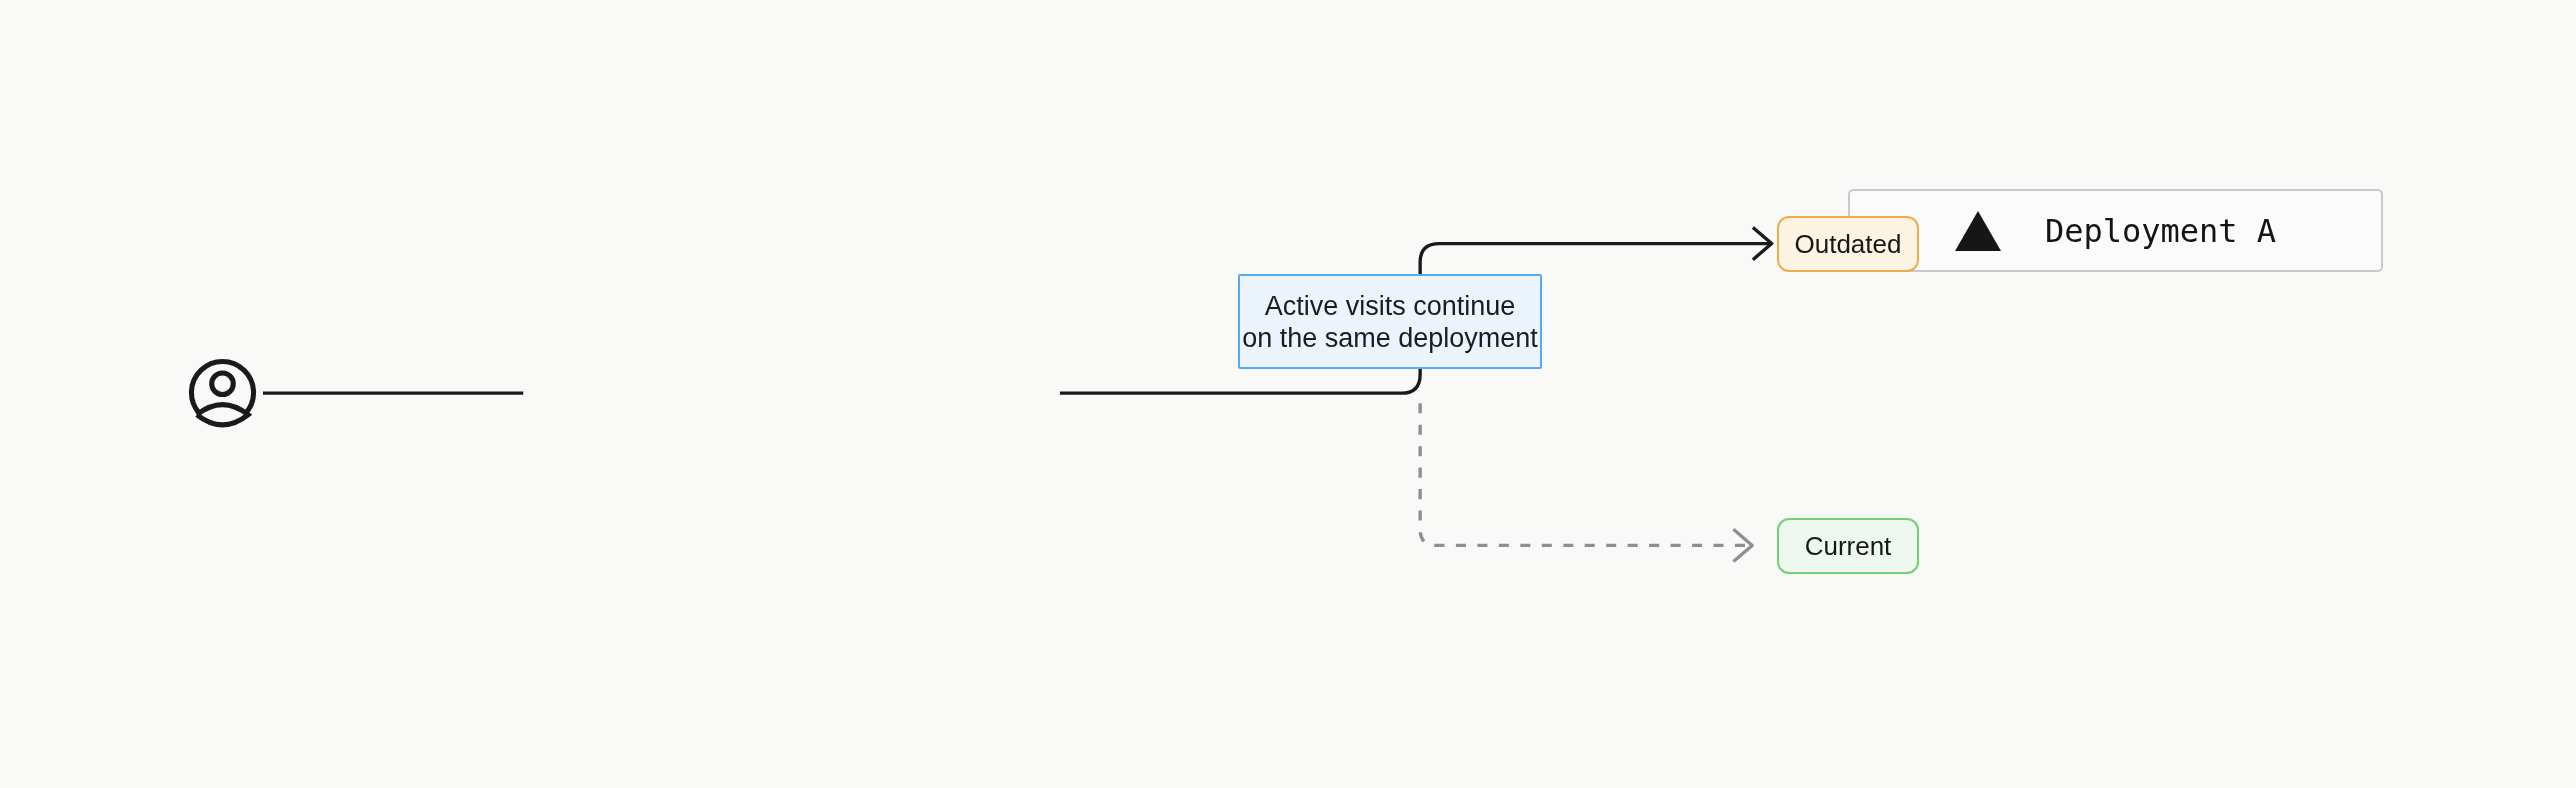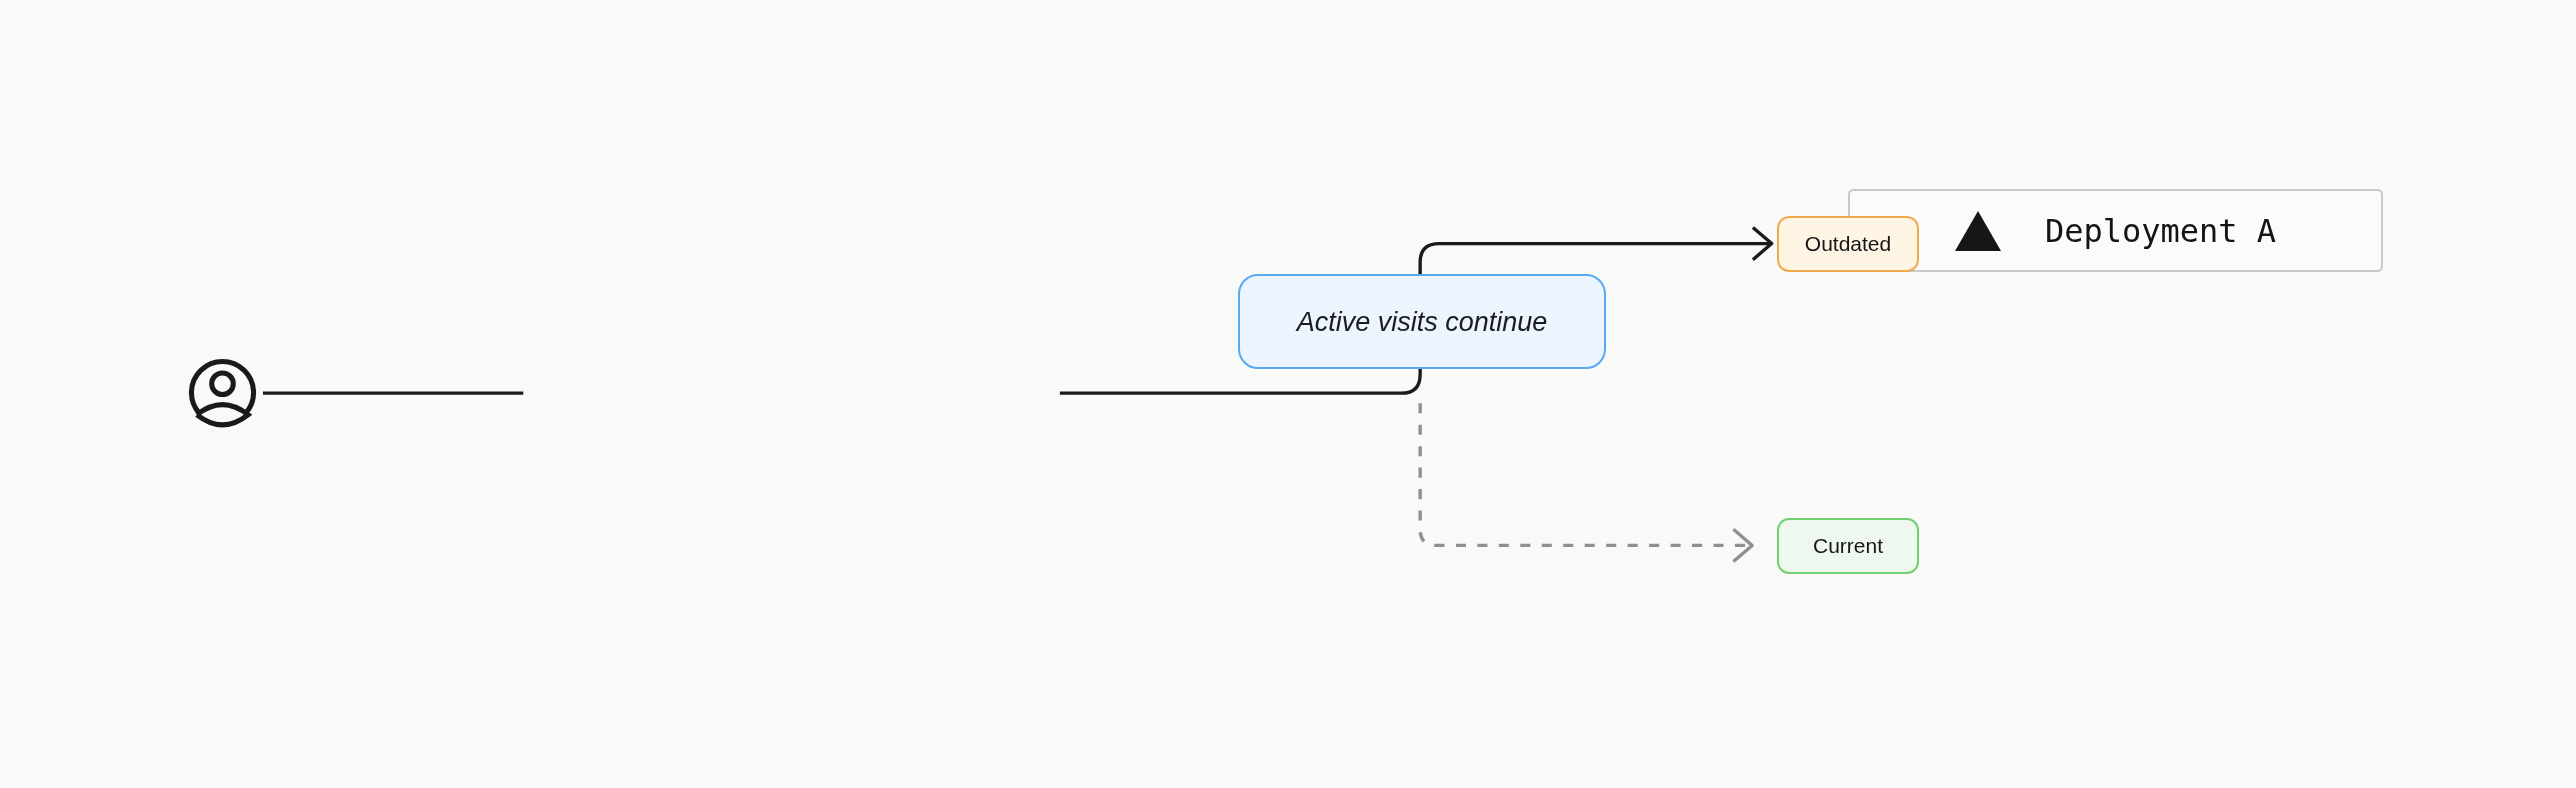--- a/index.html
+++ b/index.html
@@ -23,25 +23,25 @@
     position:absolute;left:523px;top:335px;width:537px;height:114px;
     background:var(--node-bg);border-radius:6.7px;
     display:flex;align-items:center;justify-content:center;gap:16px;
   }
   .node-dealiasing .label{
     color:var(--node-text);font-size:35px;letter-spacing:0.3px;
   }
   .route-icon{width:36px;height:36px;flex:0 0 auto;}
 
   .tooltip{
-    position:absolute;left:1238px;top:274px;width:368px;height:95px;
+    position:absolute;left:1238px;top:274px;width:304px;height:95px;
     background:var(--tooltip-bg);border:2px solid var(--tooltip-border);
-    border-radius:20px;box-sizing:border-box;
+    border-radius:2px;box-sizing:border-box;
     display:flex;flex-direction:column;align-items:center;justify-content:center;
-    color:#1c1c1e;font-size:27px;line-height:32px;text-align:center;font-style:italic;
+    color:#1c1c1e;font-size:27px;line-height:32px;text-align:center;
   }
 
   .card{
     position:absolute;width:535px;height:83px;box-sizing:border-box;
     background:var(--card-bg);border:2px solid var(--card-border);border-radius:5.4px;
     display:flex;align-items:center;justify-content:center;gap:44px;
   }
   .card-a{left:1848px;top:189px;}
   .card-b{left:1848px;top:489px;}
   .card .label{
@@ -49,21 +49,21 @@
   }
   .tri{
     width:0;height:0;flex:0 0 auto;
     border-left:23.5px solid transparent;border-right:23.5px solid transparent;
     border-bottom:40px solid #161616;
   }
 
   .badge{
     position:absolute;width:142px;height:56px;box-sizing:border-box;border-radius:12px;
     display:flex;align-items:center;justify-content:center;
-    font-size:21px;color:#171717;z-index:3;
+    font-size:26px;color:#171717;z-index:3;
   }
   .badge-outdated{left:1777px;top:216px;background:var(--outdated-bg);border:2px solid var(--outdated-border);}
   .badge-current{left:1777px;top:518px;background:var(--current-bg);border:2px solid var(--current-border);}
 </style>
 </head>
 <body>
 
 <div class="canvas">
 
   <svg class="connectors" viewBox="0 0 3840 1176" fill="none">
@@ -78,20 +78,21 @@
     <svg viewBox="0 0 120 120" width="81" height="81" fill="none" stroke="#1a1a1a" stroke-width="7.5">
       <path d="M 94.7 90.2 A 46 46 0 1 0 25.3 90.2"></path>
       <circle cx="60" cy="47" r="16"></circle>
       <path d="M 22 93 Q 60 63 98 93 Q 60 123 22 93"></path>
     </svg>
   </div>
 
 
   <div class="tooltip">
     <span>Active visits continue</span>
+    <span>on the same deployment</span>
   </div>
 
   <div class="card card-a">
     <span class="tri"></span>
     <span class="label">Deployment A</span>
   </div>
   <div class="badge badge-outdated">
     <span>Outdated</span>
   </div>
 

